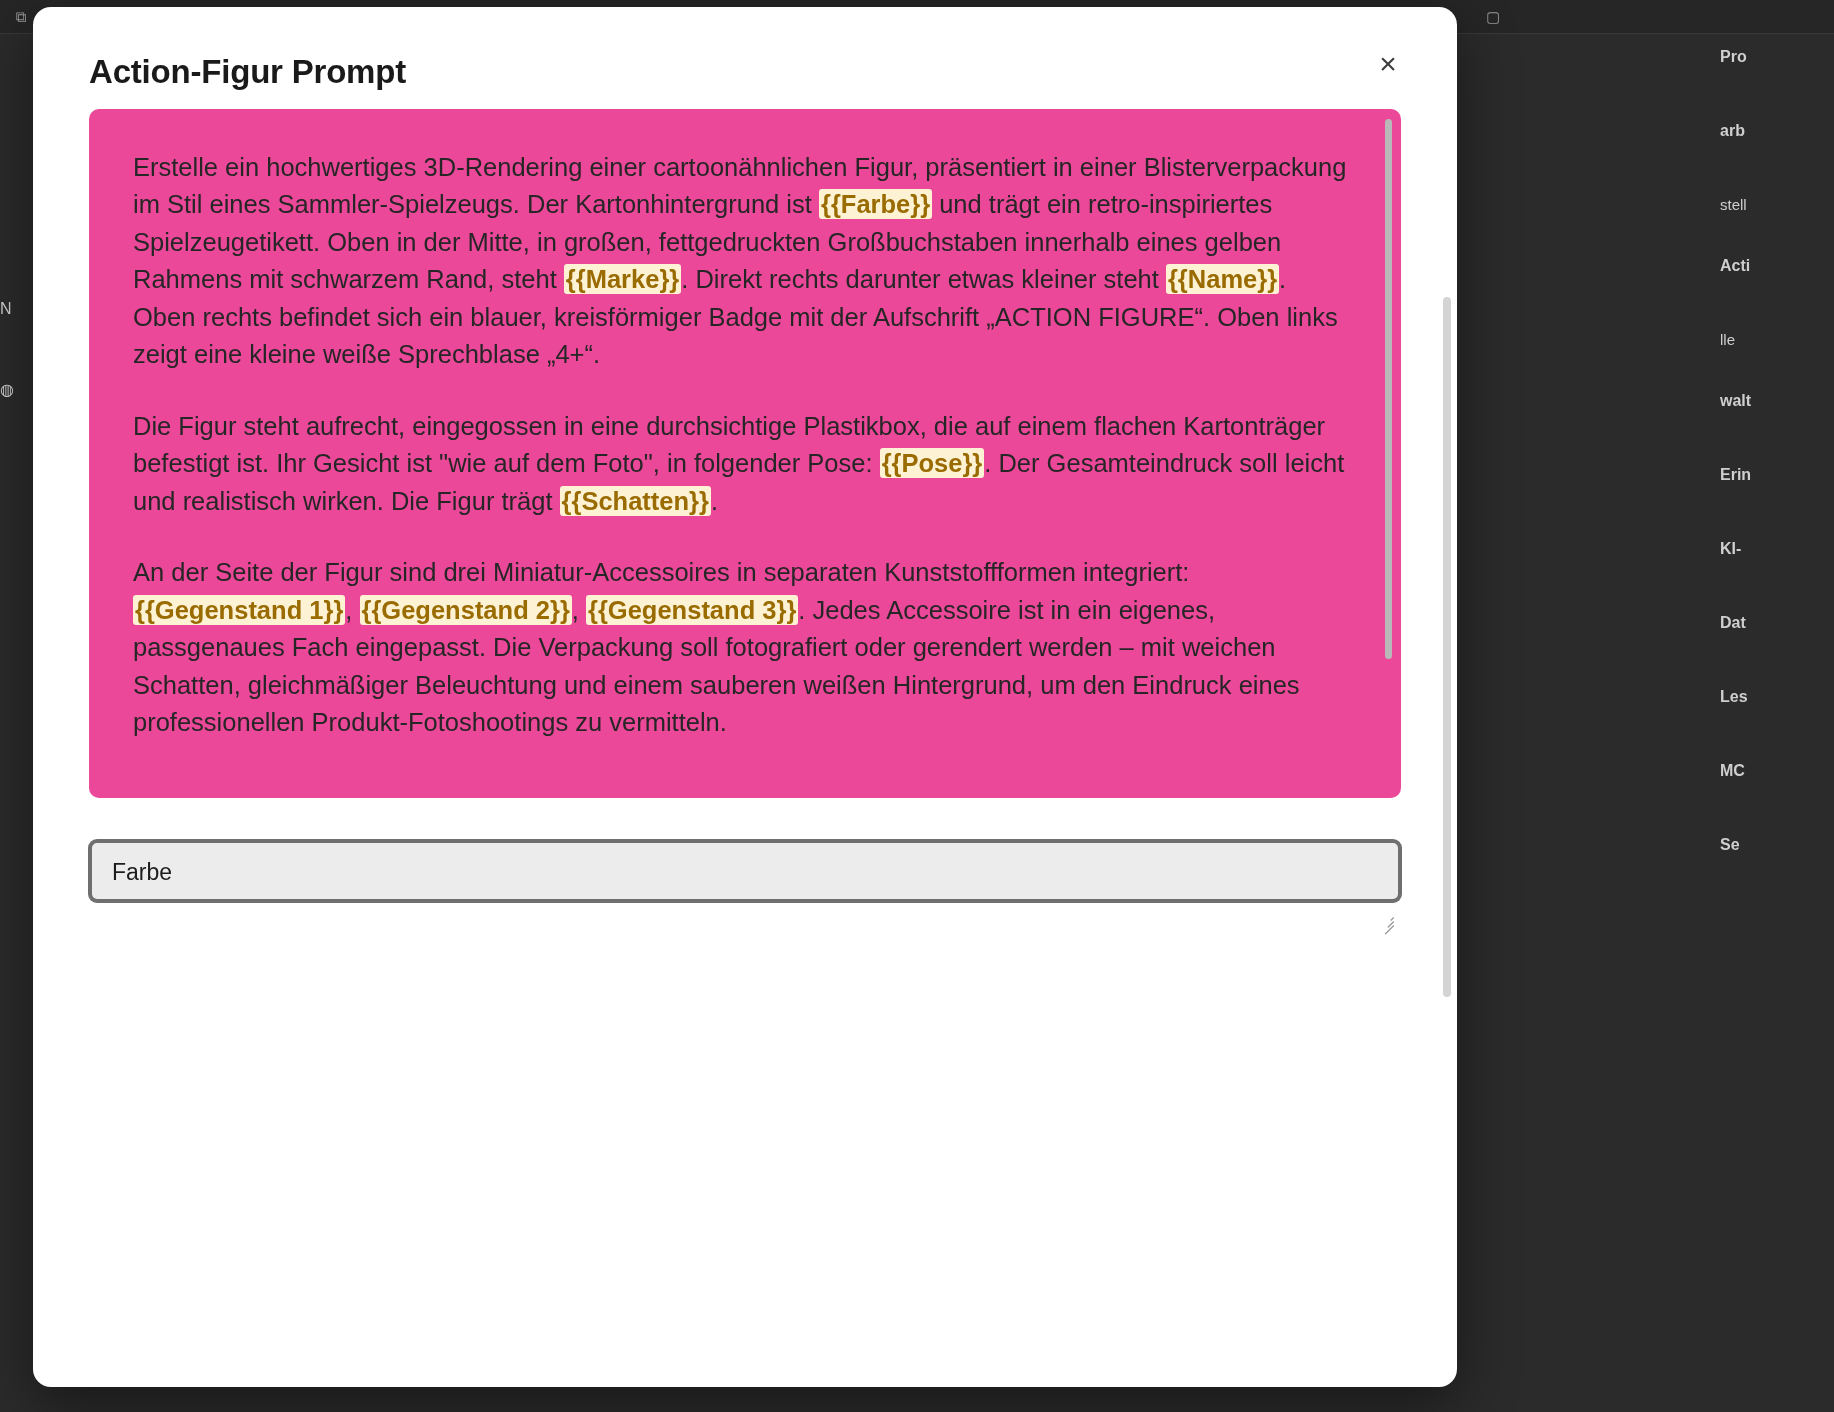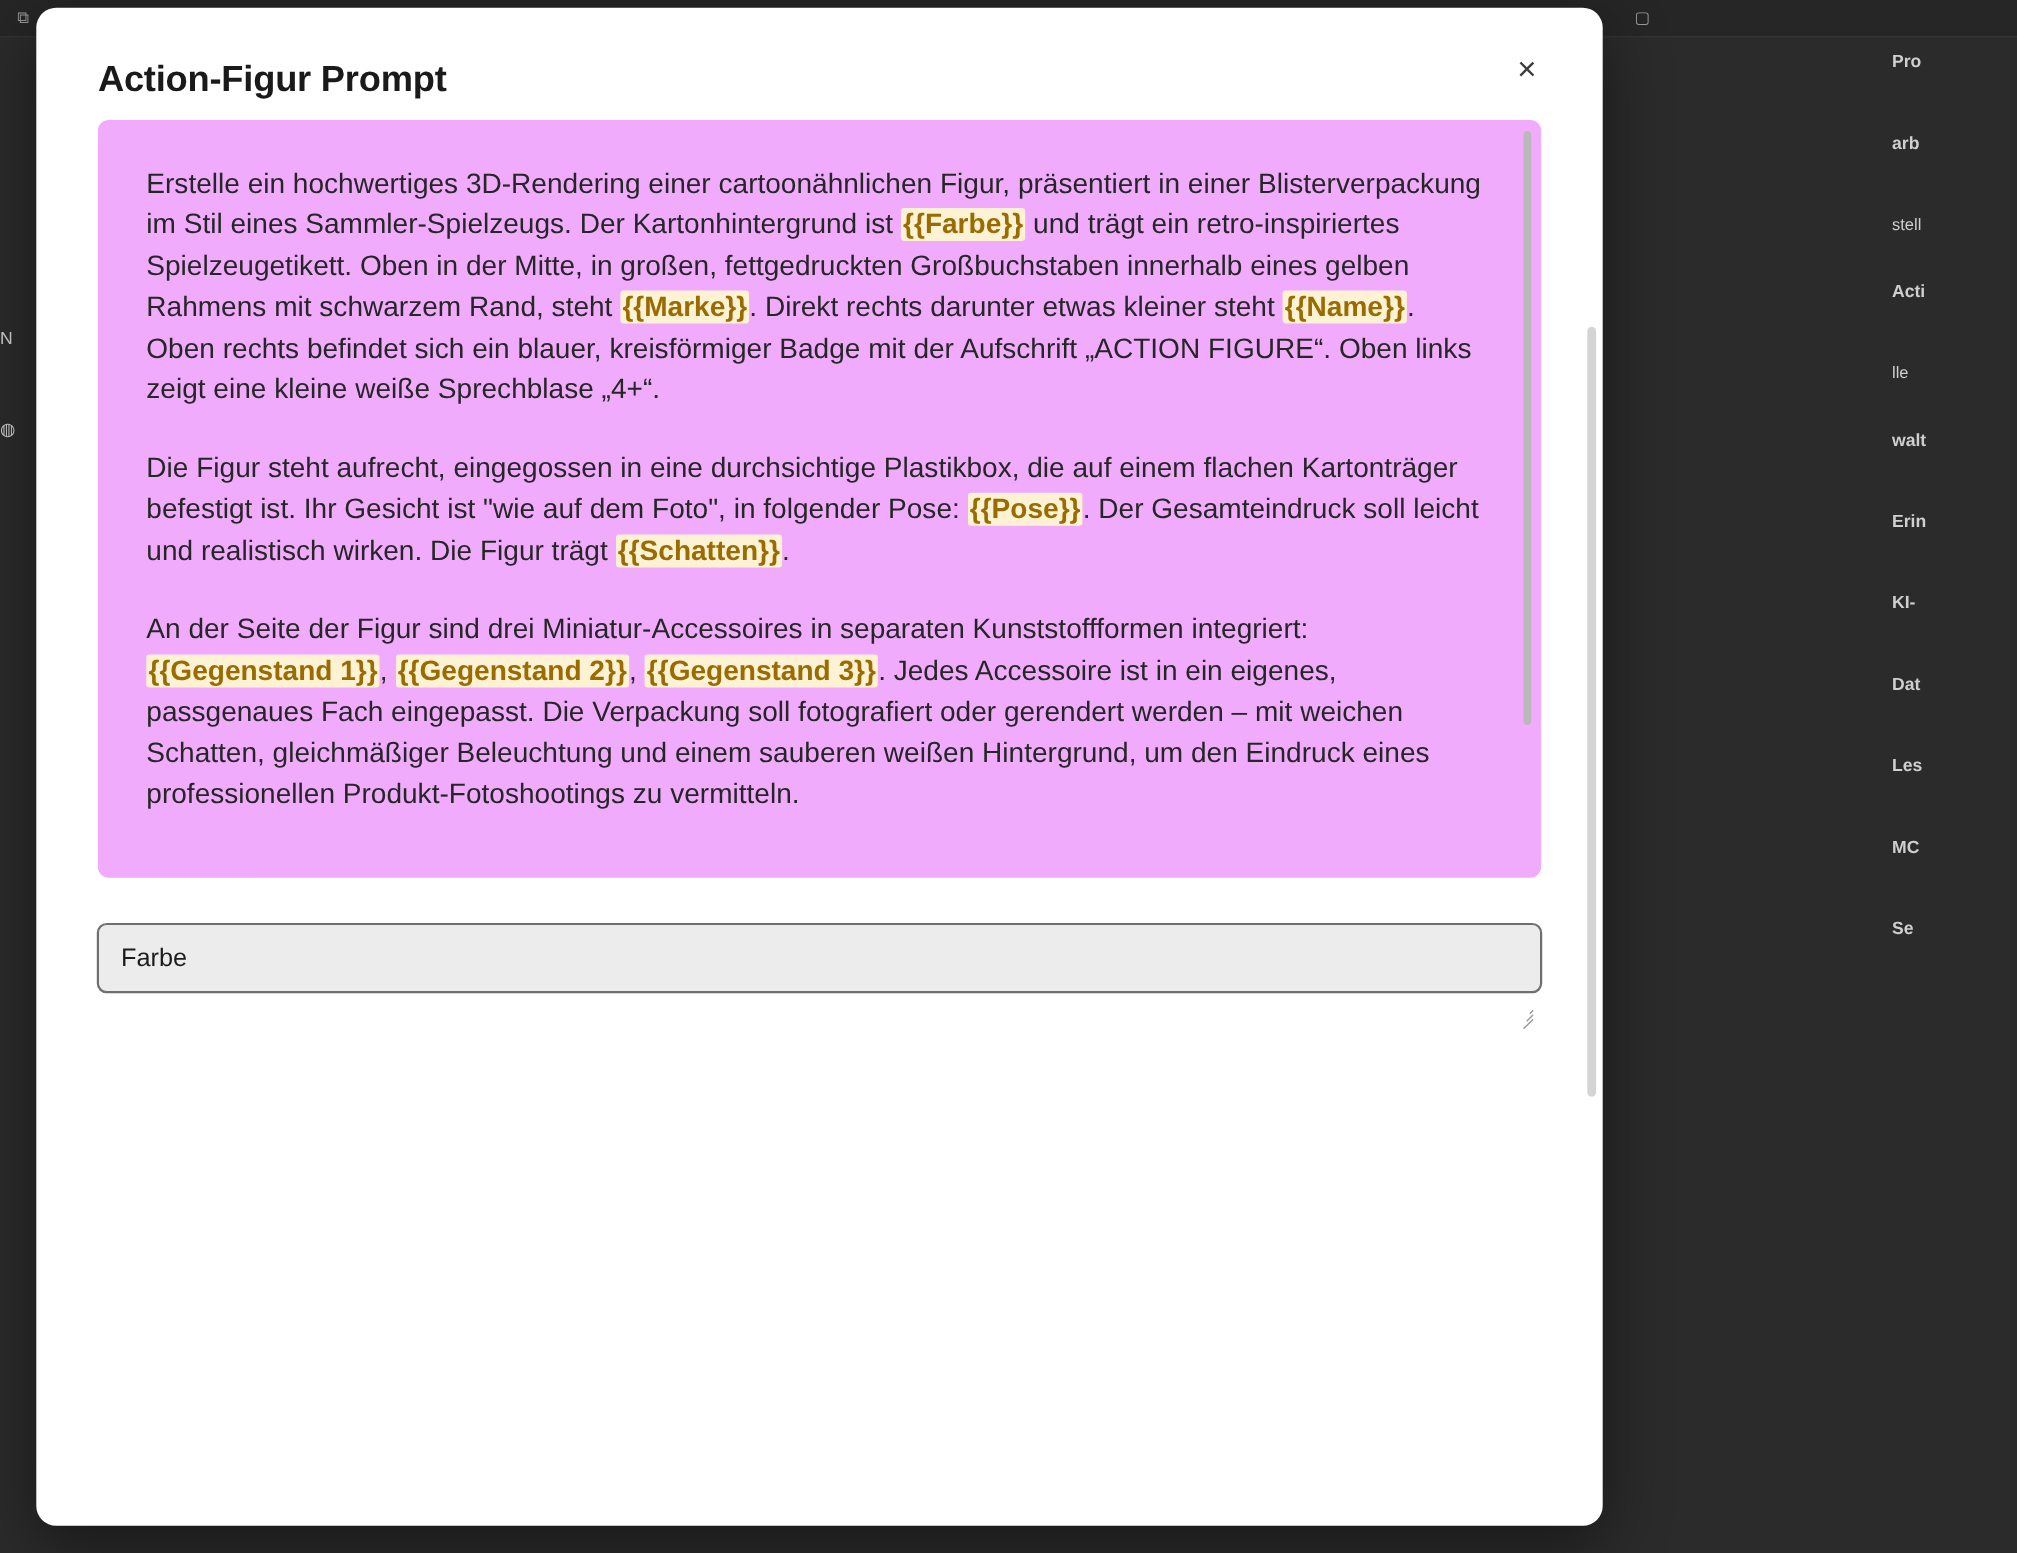--- a/index.html
+++ b/index.html
@@ -101,21 +101,21 @@
     text-align: center;
     font-family: "Liberation Sans", sans-serif;
   }
 
   .modal-body {
     padding: 0 56px;
   }
 
   .prompt-box {
     position: relative;
-    background: #f0abfc;
+    background: #ec4899;
     border-radius: 10px;
     padding: 40px 48px 44px 44px;
     color: #262626;
     font-size: 25.5px;
     line-height: 1.47;
     max-height: 760px;
     overflow: hidden;
   }
   .prompt-box p { margin: 0 0 34px 0; }
   .prompt-box p:last-child { margin-bottom: 12px; }
@@ -137,21 +137,21 @@
   }
 
   .fields {
     margin-top: 42px;
   }
   .field {
     position: relative;
     width: 100%;
     height: 62px;
     margin-bottom: 27px;
-    border: 1px solid #3b82f6;
+    border: 3px solid #3b82f6;
     border-radius: 8px;
     background: #ffffff;
     font-family: "Liberation Sans", sans-serif;
     font-size: 23px;
     color: #1c1c1c;
     padding: 16px 20px;
     resize: none;
     outline: none;
     overflow: hidden;
   }

